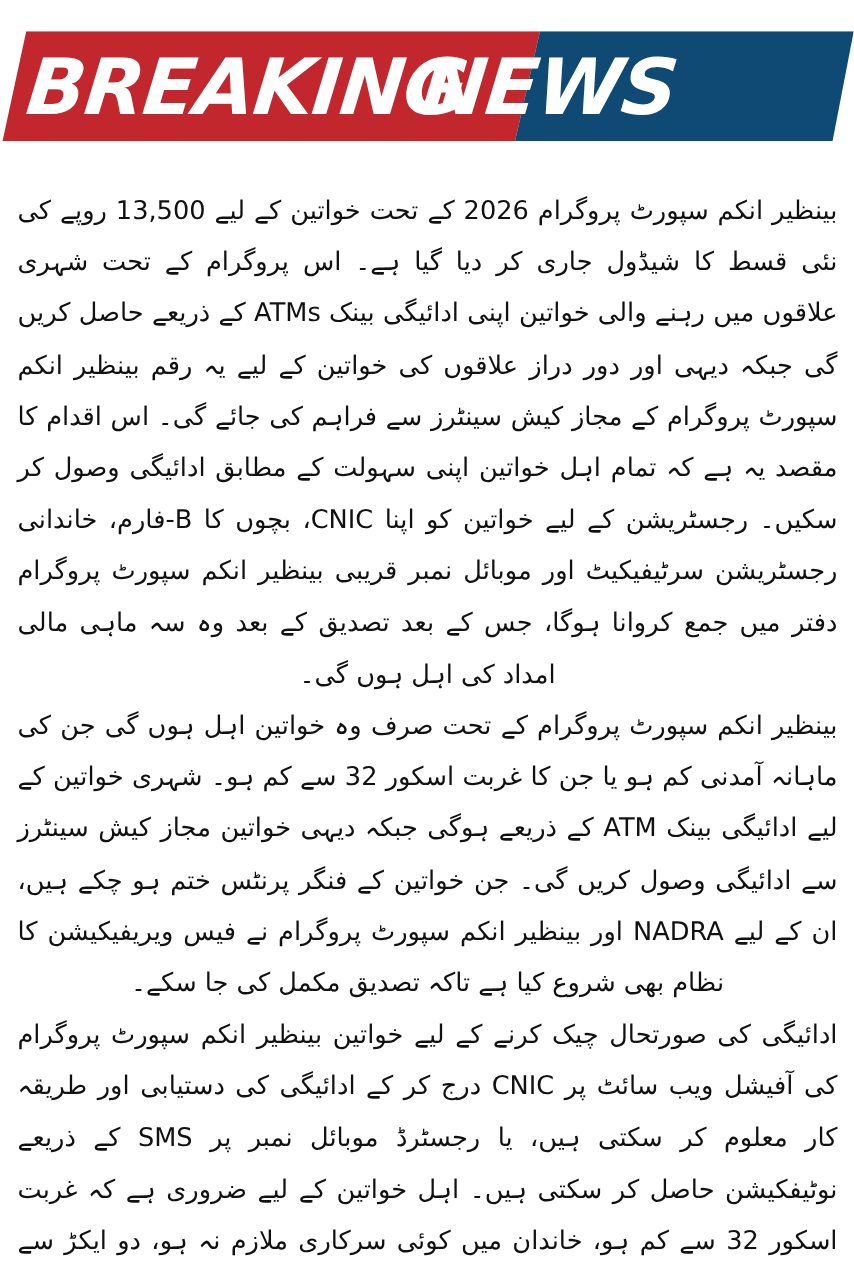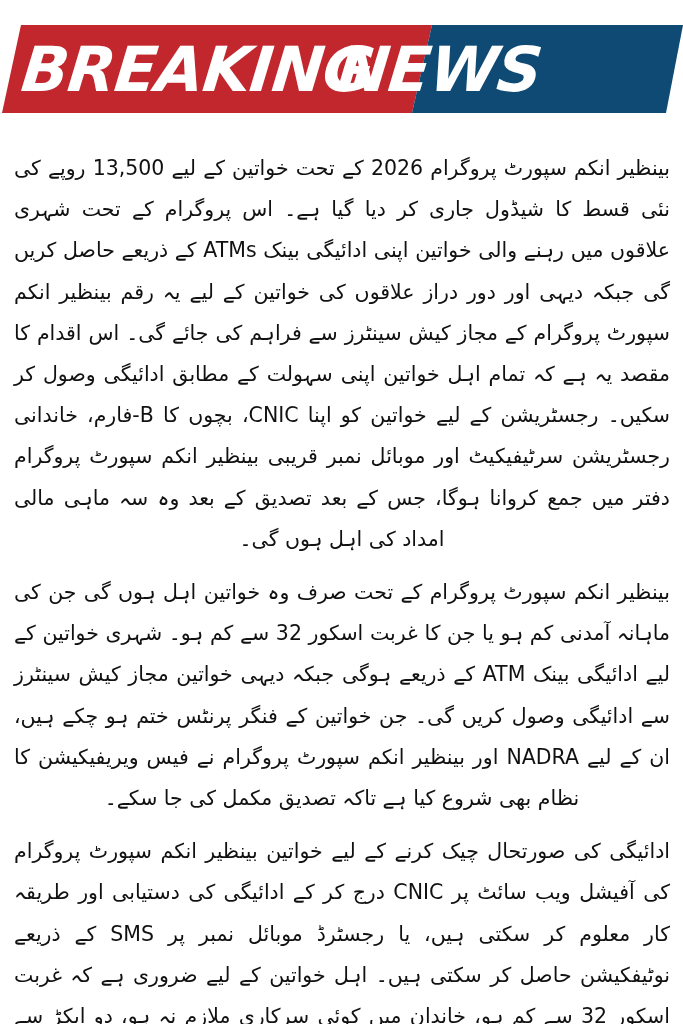--- a/index.html
+++ b/index.html
@@ -4,21 +4,21 @@
   <style>
     html, body { margin: 0; padding: 0; background: #ffffff; }
     body { width: 683px; height: 1024px; overflow: hidden; position: relative; font-family: "DejaVu Sans", sans-serif; }
     .banner { position: absolute; left: 0; top: 25px; width: 683px; height: 88px; }
     .banner svg { display: block; }
     .banner-text { position: absolute; top: 0; height: 88px; display: flex; align-items: center; color: #ffffff; font-family: "DejaVu Sans", sans-serif; font-weight: bold; font-style: italic; font-size: 62px; letter-spacing: -1px; transform: skewX(-6deg); }
     .banner-left { left: 22px; }
     .banner-right { left: 338px; }
     .article { position: absolute; left: 14px; top: 148px; width: 656px; direction: rtl; text-align: center; color: #111111; font-family: "DejaVu Sans", sans-serif; font-size: 20.5px; line-height: 41.2px; }
     .article p { margin: 0; text-align-last: center; text-align: justify; }
-    .article p + p { margin-top: 12px; }
+    .article p + p { margin-top: 0; }
   </style>
 </head>
 <body>
 
 <div class="banner">
   <svg width="683" height="88" viewBox="0 0 683 88">
     <polygon points="21,0 432,0 412,88 2,88" fill="#c1272d"></polygon>
     <polygon points="432,0 683,0 666,88 412,88" fill="#0e4a73"></polygon>
   </svg>
   <div class="banner-text banner-left">BREAKING</div>

